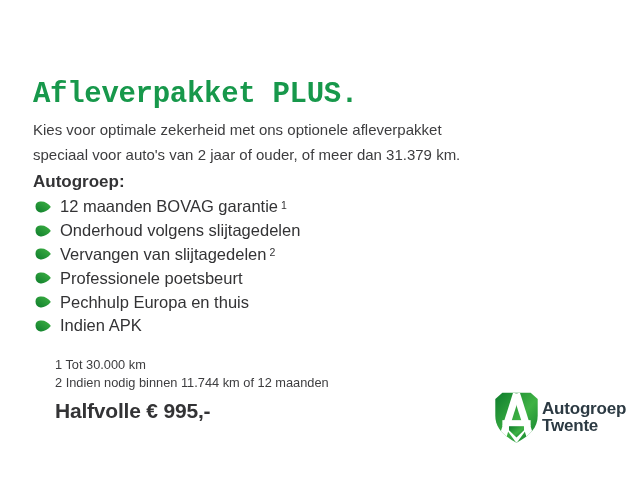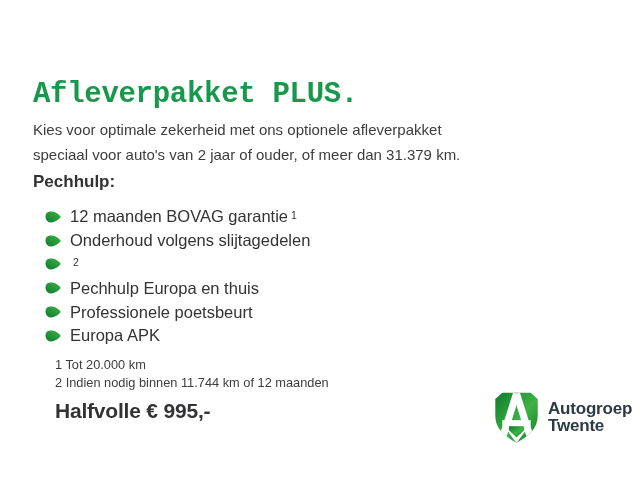--- a/index.html
+++ b/index.html
@@ -25,21 +25,21 @@
     font-size: 15px; line-height: 25px;
     color: var(--text-dark, #3D3D3F);
   }
   .inclusief {
     position: absolute; left: 33px; top: 172px;
     font-size: 17px; font-weight: 700;
     color: var(--heading-dark, #333335);
   }
   ul.items {
     position: absolute; left: 31px; top: 191px;
-    margin: 14px; padding: 0; list-style: none; text-align: center;
+    margin: 4px; padding: 0; list-style: none; text-align: center;
   }
   ul.items li {
     height: 23.8px;
     display: flex; align-items: center;
   }
   .leaf { width: 16px; height: 12px; margin-right: 9px; flex: 0 0 auto; display: inline-flex; }
   .item-label {
     font-size: 16.5px;
     color: var(--heading-dark, #333335);
     white-space: nowrap;
@@ -59,21 +59,21 @@
     font-size: 21px; font-weight: 700;
     color: var(--heading-dark, #333335);
     letter-spacing: -0.2px;
   }
   .logo {
     position: absolute; left: 493px; top: 391px;
     display: flex; align-items: center;
   }
   .logo-shield { width: 47px; height: 53px; display: block; }
   .logo-text {
-    margin-left: 8px;
+    margin-left: 2px;
     font-weight: 700; font-size: 17px; line-height: 16.5px;
     color: var(--logo-text, #2C3A43);
     letter-spacing: -0.2px;
   }
   svg.defs-only { position: absolute; width: 0; height: 0; }
 </style>
 </head>
 <body>
 
 <svg class="defs-only" aria-hidden="true">
@@ -93,21 +93,21 @@
     </clipPath>
   </defs>
 </svg>
 
 <div class="page">
 
   <h1 class="title">Afleverpakket PLUS.</h1>
 
   <p class="intro"><span>Kies voor optimale zekerheid met ons optionele afleverpakket</span><br><span>speciaal voor auto's van 2 jaar of ouder, of meer dan 31.379 km.</span></p>
 
-  <div class="inclusief">Pechhulp:</div>
+  <div class="inclusief">Autogroep:</div>
 
   <ul class="items">
     <li>
       <span class="leaf">
           <svg viewBox="0 0 16 12" width="16" height="12">
             <use href="#leafPath"></use>
           </svg>
         </span>
       <span class="item-label">12 maanden BOVAG garantie</span>
       <sup>1</sup>
@@ -120,53 +120,54 @@
         </span>
       <span class="item-label">Onderhoud volgens slijtagedelen</span>
       <sup></sup>
     </li>
     <li>
       <span class="leaf">
           <svg viewBox="0 0 16 12" width="16" height="12">
             <use href="#leafPath"></use>
           </svg>
         </span>
+      <span class="item-label">Vervangen van slijtagedelen</span>
       <sup>2</sup>
+    </li>
+    <li>
+      <span class="leaf">
+          <svg viewBox="0 0 16 12" width="16" height="12">
+            <use href="#leafPath"></use>
+          </svg>
+        </span>
+      <span class="item-label">Professionele poetsbeurt</span>
+      <sup></sup>
     </li>
     <li>
       <span class="leaf">
           <svg viewBox="0 0 16 12" width="16" height="12">
             <use href="#leafPath"></use>
           </svg>
         </span>
       <span class="item-label">Pechhulp Europa en thuis</span>
       <sup></sup>
     </li>
     <li>
       <span class="leaf">
           <svg viewBox="0 0 16 12" width="16" height="12">
             <use href="#leafPath"></use>
           </svg>
         </span>
-      <span class="item-label">Professionele poetsbeurt</span>
-      <sup></sup>
-    </li>
-    <li>
-      <span class="leaf">
-          <svg viewBox="0 0 16 12" width="16" height="12">
-            <use href="#leafPath"></use>
-          </svg>
-        </span>
-      <span class="item-label">Europa APK</span>
+      <span class="item-label">Indien APK</span>
       <sup></sup>
     </li>
   </ul>
 
   <div class="footnotes">
-    <div>1 Tot 20.000 km</div>
+    <div>1 Tot 30.000 km</div>
     <div>2 Indien nodig binnen 11.744 km of 12 maanden</div>
   </div>
 
   <div class="price">Halfvolle € 995,-</div>
 
   <div class="logo">
     <svg class="logo-shield" viewBox="0 0 52 60">
       <path d="M10,2 L42,2 L50,9 L50,28 C50,41.5 41,50.5 26,58.5 C11,50.5 2,41.5 2,28 L2,9 Z" fill="url(#shieldGrad)"></path>
       <g clip-path="url(#shieldClip)">
         <path d="M26,3 L10.5,52" stroke="#ffffff" stroke-width="8" fill="none"></path>

